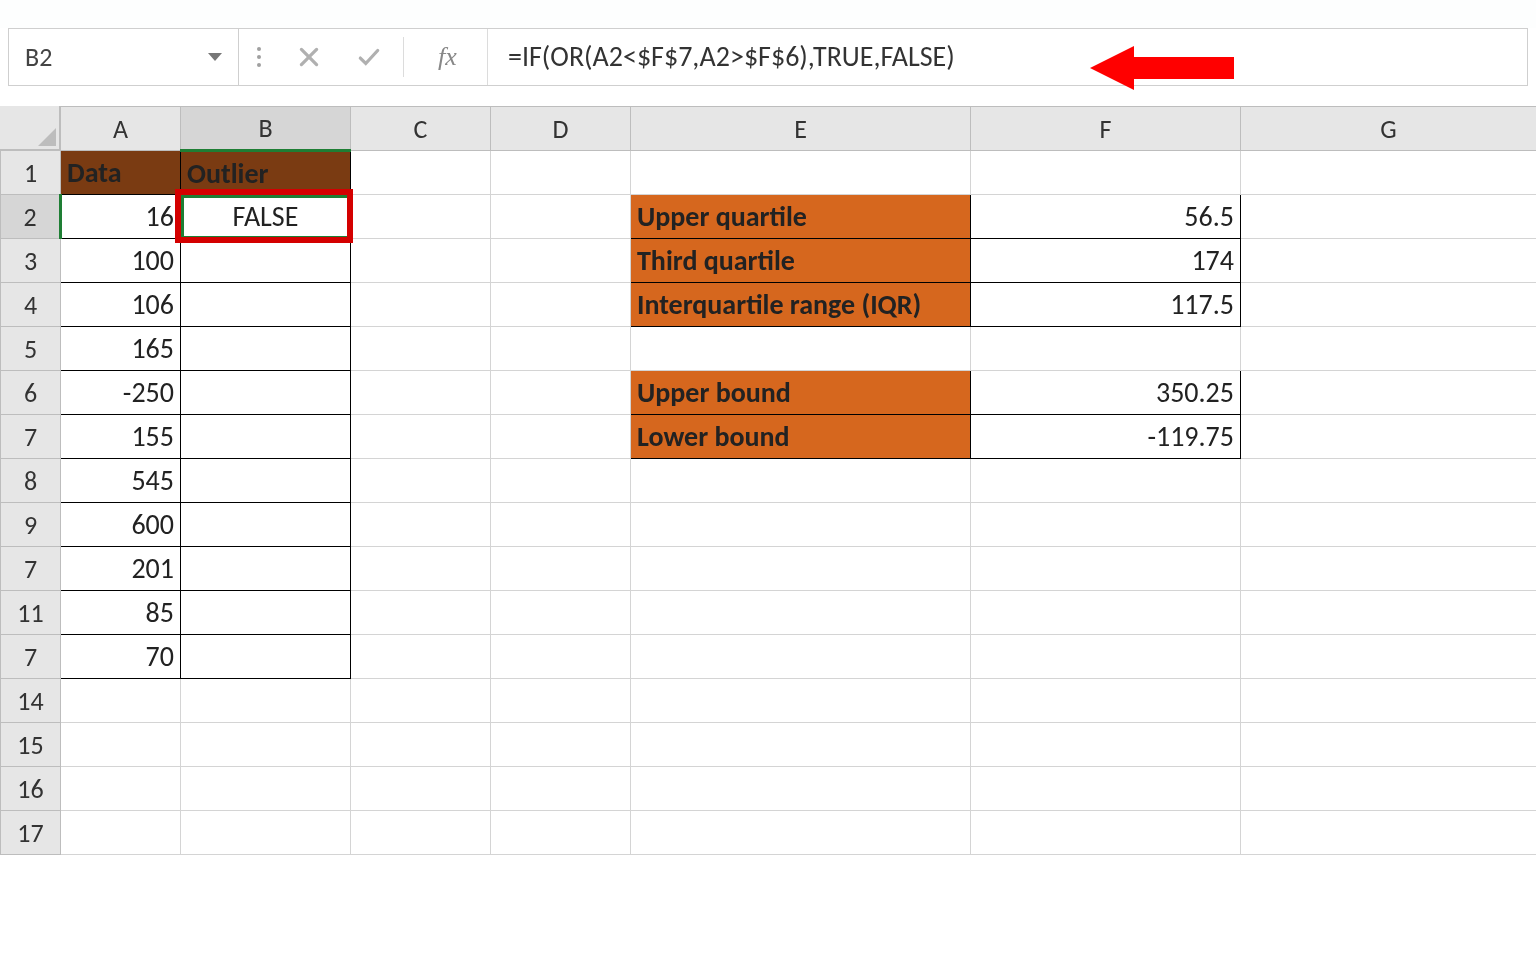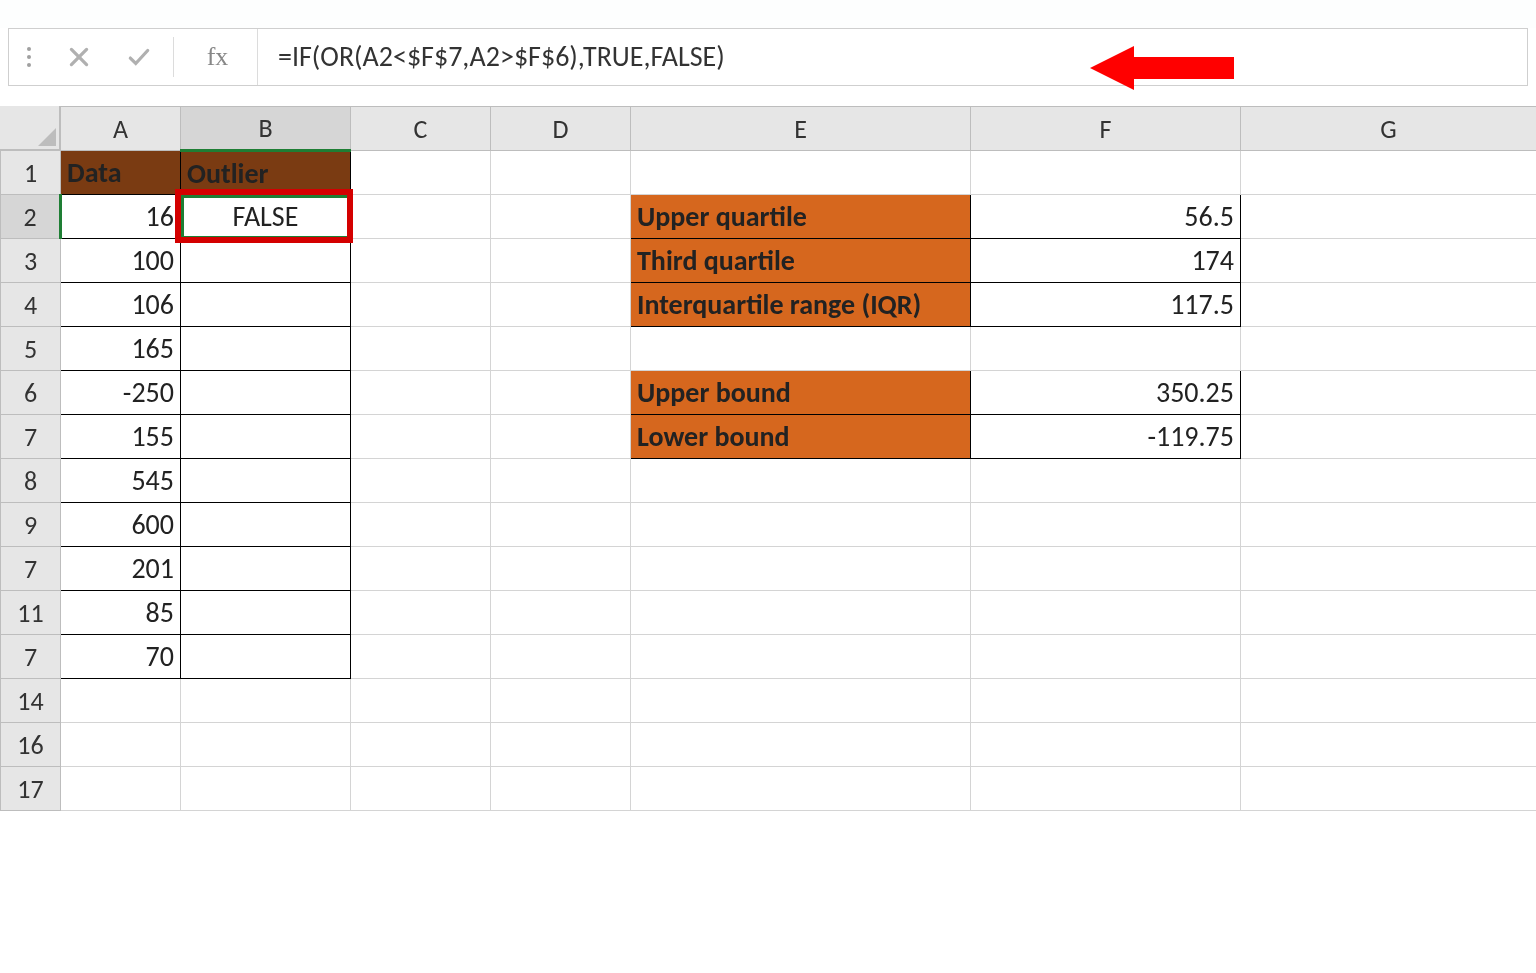--- a/index.html
+++ b/index.html
@@ -55,20 +55,21 @@
   .fb-btn {
     width: 60px; height: 56px;
     display:flex;align-items:center;justify-content:center;
     color:#b0b0b0;
   }
   .fb-btn svg { stroke:#b0b0b0; }
   .fb-sep {
     width:1px;height:40px;background:#dcdcdc;margin:0 4px;
   }
   .fx-label {
+    font-style: italic;
     font-family: "Times New Roman", serif;
     font-size: 26px;
     color:#888;
     width: 80px; text-align:center;
     border-right:1px solid #dcdcdc;
     height:56px; line-height:56px;
     margin-right: 6px;
   }
   .formula-input {
     flex: 1;
@@ -185,20 +186,24 @@
   th.colhdr.sel { background:#d6d6d6; border-bottom:3px solid #1e7e34; }
   th.rowhdr.sel { background:#d6d6d6; border-right:3px solid #1e7e34; }
 
 </style>
 </head>
 <body>
 
 <div class="topgap"></div>
 
 <div class="formula-row">
+  <div class="name-box">
+    <span>B2</span>
+    <span class="name-box-arrow"></span>
+  </div>
   <div class="fb-dots">
     <div class="fb-dots-wrap">
         <span></span>
         <span></span>
         <span></span>
       </div>
   </div>
   <div class="fb-btn">
     <svg width="26" height="26" viewBox="0 0 24 24" fill="none" stroke-width="3" stroke-linecap="round">
       <line x1="5" y1="5" x2="19" y2="19"></line>
@@ -388,20 +393,30 @@
           <th class="rowhdr">14</th>
       <td class="cell"></td>
           <td class="cell"></td>
           <td class="cell"></td>
           <td class="cell"></td>
           <td class="cell"></td>
           <td class="cell"></td>
           <td class="cell"></td>
         </tr>
     <tr>
+          <th class="rowhdr">15</th>
+      <td class="cell"></td>
+          <td class="cell"></td>
+          <td class="cell"></td>
+          <td class="cell"></td>
+          <td class="cell"></td>
+          <td class="cell"></td>
+          <td class="cell"></td>
+        </tr>
+    <tr>
           <th class="rowhdr">16</th>
       <td class="cell"></td>
           <td class="cell"></td>
           <td class="cell"></td>
           <td class="cell"></td>
           <td class="cell"></td>
           <td class="cell"></td>
           <td class="cell"></td>
         </tr>
     <tr>

